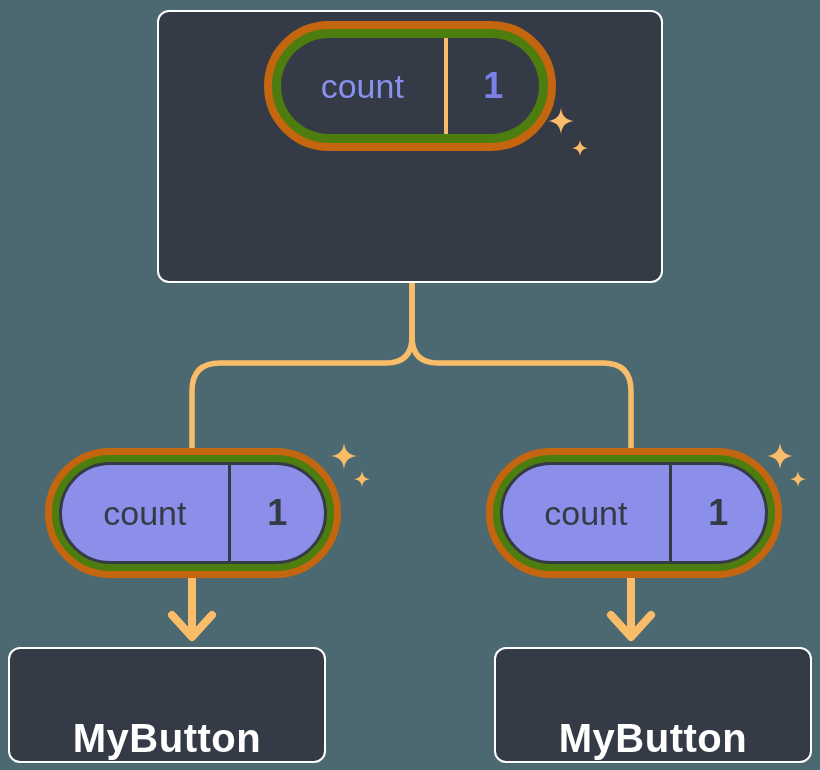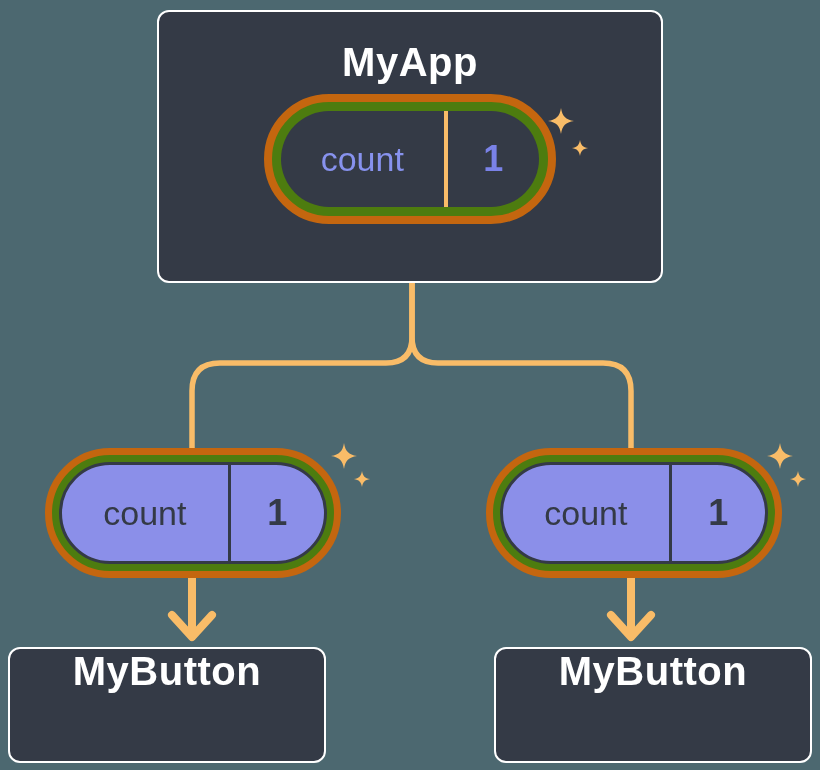--- a/index.html
+++ b/index.html
@@ -42,21 +42,21 @@
   .node-title {
     margin-top: 28px;
     font-size: 40px;
     font-weight: 600;
     letter-spacing: 0.5px;
     color: #ffffff;
   }
   .node-child {
     width: 318px; height: 116px;
     display: flex;
-    align-items: flex-start;
+    align-items: flex-end;
     justify-content: center;
     font-size: 40px;
     font-weight: 600;
     letter-spacing: 0.5px;
   }
   .node-child.left  { left: 8px;   top: 647px; }
   .node-child.right { left: 494px; top: 647px; }
 
   
   .pill {
@@ -133,21 +133,20 @@
     <path class="connector" d="M412,282 L412,337 Q412,363 438,363 L603,363 Q631,363 631,391 L631,455"></path>
 
     <path class="arrow-stem" d="M192,576 L192,629"></path>
     <path class="arrow-head" d="M172,615 L192,637 L212,615"></path>
 
     <path class="arrow-stem" d="M631,576 L631,629"></path>
     <path class="arrow-head" d="M611,615 L631,637 L651,615"></path>
   </svg>
 
   <div class="node node-root">
-    <div class="node-title">MyApp</div>
     <div class="pill pill-state">
       <div class="pill-core">
         <div class="pill-cell name">count</div>
         <div class="pill-divider"></div>
         <div class="pill-cell value">1</div>
       </div>
     </div>
   </div>
 
   <div class="pill pill-prop left">

